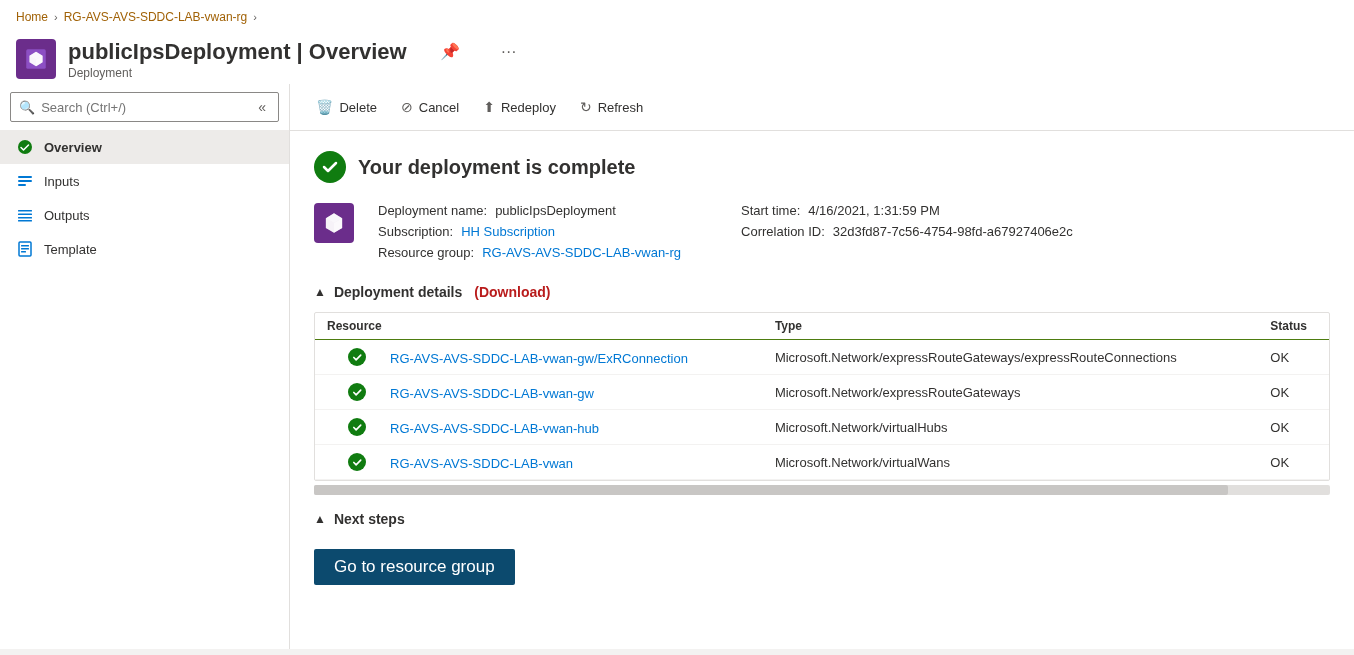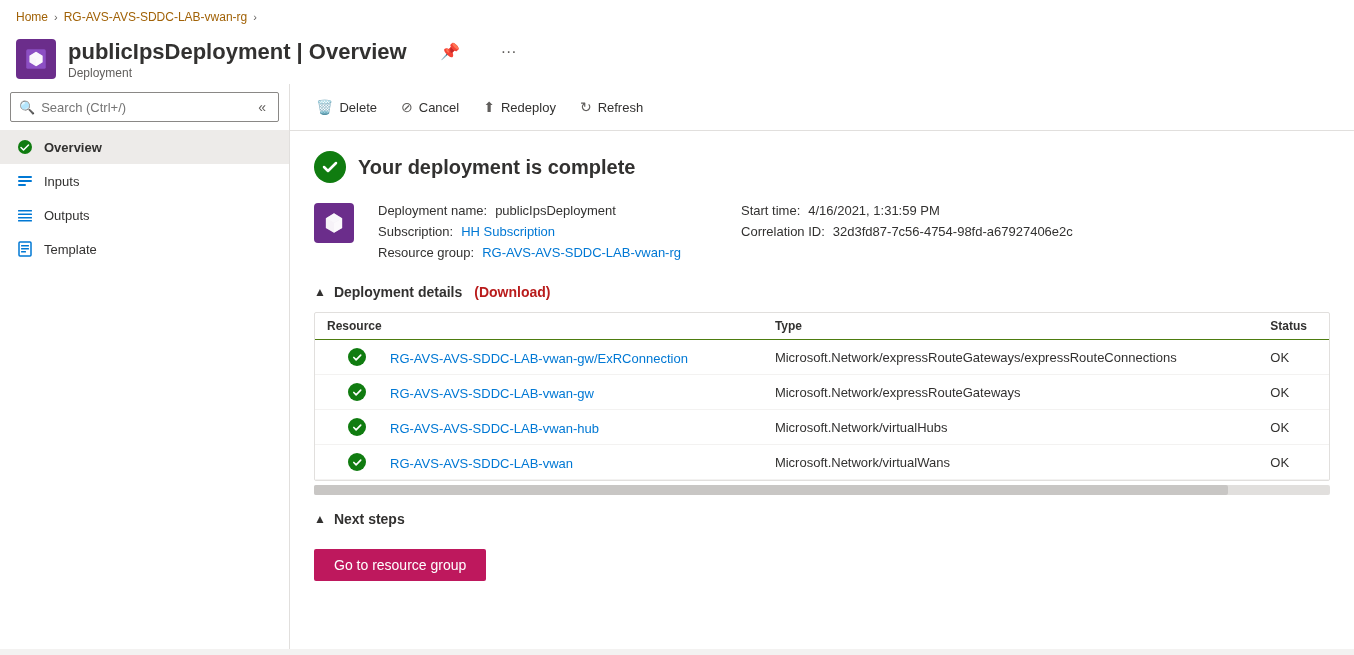--- a/index.html
+++ b/index.html
@@ -149,23 +149,23 @@
     .green-check {
       width: 18px; height: 18px; border-radius: 50%;
       background: #107c10; display: flex; align-items: center;
       justify-content: center; flex-shrink: 0;
     }
     .green-check svg { width: 11px; height: 11px; }
 
     
     .next-steps { margin-top: 16px; }
     .go-btn {
-      background: #be185d; color: #fff;
+      background: #0c4a6e; color: #fff;
       border: none; border-radius: 2px;
-      padding: 8px 20px; font-size: 14px;
+      padding: 8px 20px; font-size: 17px;
       cursor: pointer; margin-top: 10px;
     }
 
     
     .info-with-icon {
       display: flex; align-items: flex-start; gap: 16px;
       margin-bottom: 24px;
     }
     .info-columns { display: flex; gap: 60px; }
     .info-col { display: flex; flex-direction: column; gap: 6px; }

